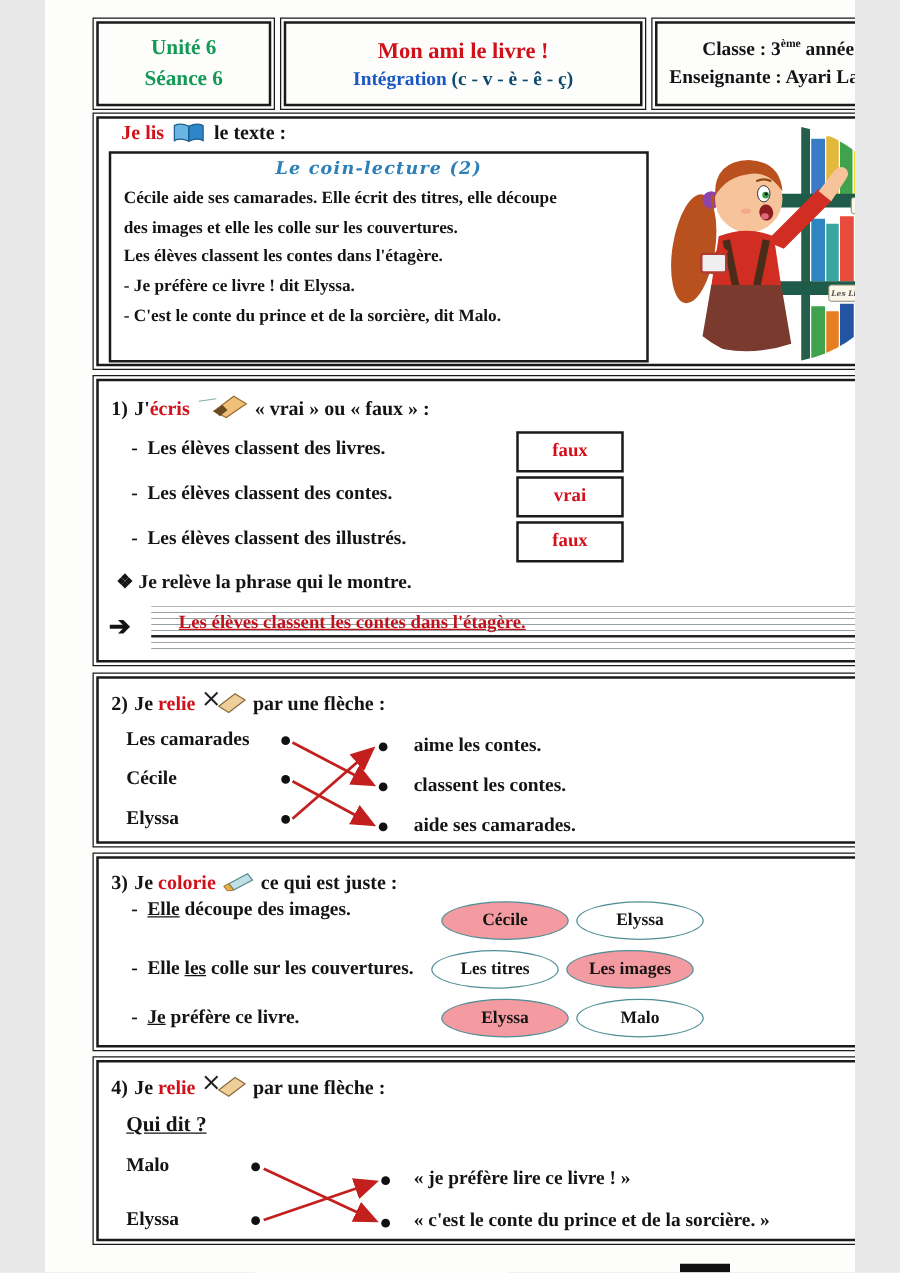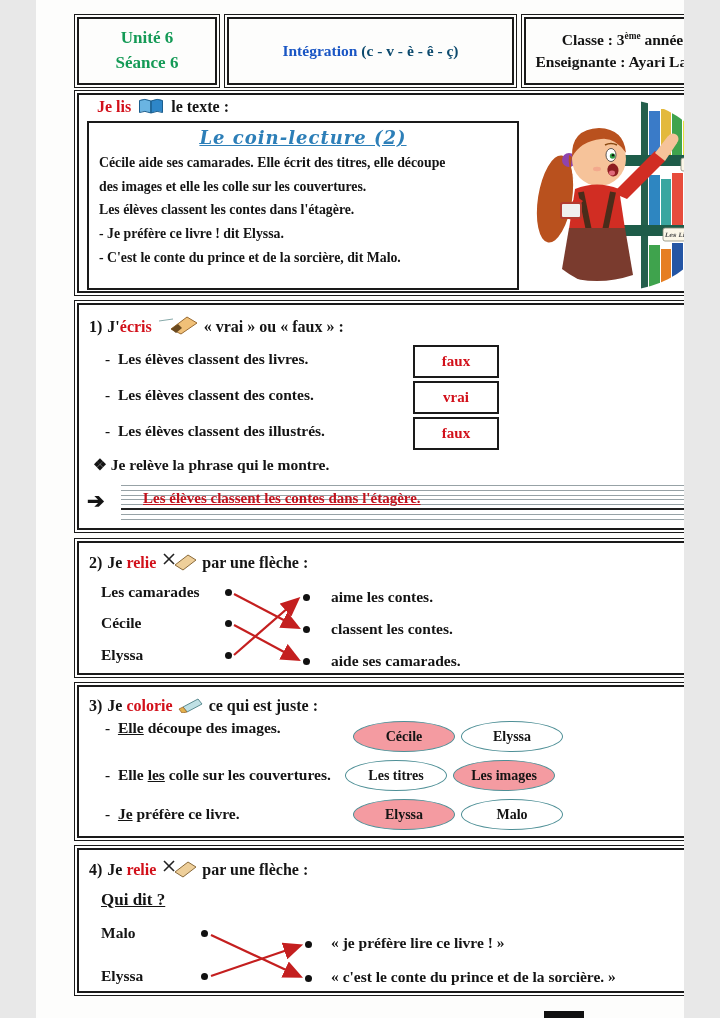--- a/index.html
+++ b/index.html
@@ -17,21 +17,21 @@
   .hcell-in{border:2px solid #1a1a1a;width:100%;height:100%;box-sizing:border-box;display:flex;flex-direction:column;
             align-items:center;justify-content:center;line-height:1.45;}
   .green{color:#149a56;}
   .red{color:#d2101a;}
   .blue{color:#1a56c4;}
   .purple{color:#0c4a6e;}
   sup{font-size:0.6em;}
   
   .read-label{display:flex;gap:7px;font-size:16px;}
   .text-frame{border:2px solid #1a1a1a;box-sizing:border-box;padding:4px 10px 0 10px;background:#fff;}
-  .read-title{text-align:center;font-size:18px;font-style:italic;color:#2d7fb8;text-decoration:underline;
+  .read-title{text-align:center;font-size:14px;font-style:italic;color:#2d7fb8;
               font-family:"DejaVu Serif",serif;letter-spacing:1px;margin-bottom:3px;}
   .read-line{font-size:13.8px;line-height:1.72;white-space:nowrap;}
   
   .qtitle{font-size:16px;display:flex;align-items:center;gap:5px;white-space:nowrap;}
   .item-text{font-size:15.5px;white-space:nowrap;}
   .ansbox{border:2px solid #1a1a1a;width:82px;height:29px;display:flex;align-items:center;justify-content:center;
           font-size:15px;color:#d2101a;background:#fff;}
   .dot{width:7px;height:7px;border-radius:50%;background:#111;}
   .oval{position:absolute;width:102px;height:31px;border:1.6px solid #4e8f96;border-radius:50%;
         display:flex;align-items:center;justify-content:center;font-size:14px;background:#fff;box-sizing:border-box;}
@@ -49,20 +49,21 @@
 
   <div class="df hdr">
     <div class="hcell" style="width:146px;">
       <div class="hcell-in" style="font-size:17px;">
         <div class="green">Unité 6</div>
         <div class="green">Séance 6</div>
       </div>
     </div>
     <div class="hcell" style="width:293px;">
       <div class="hcell-in">
+        <div class="red" style="font-size:18px;">Mon ami le livre !</div>
         <div style="font-size:15.5px;" class="nowrap"><span class="blue">Intégration</span>&nbsp;<span class="purple">(c - v - è - ê - ç)</span></div>
       </div>
     </div>
     <div class="hcell" style="width:203px;">
       <div class="hcell-in" style="font-size:15.5px;">
         <div class="nowrap"><span>Classe : 3</span><sup>ème</sup><span> année</span></div>
         <div class="nowrap">Enseignante : Ayari Latifa</div>
       </div>
     </div>
   </div>

